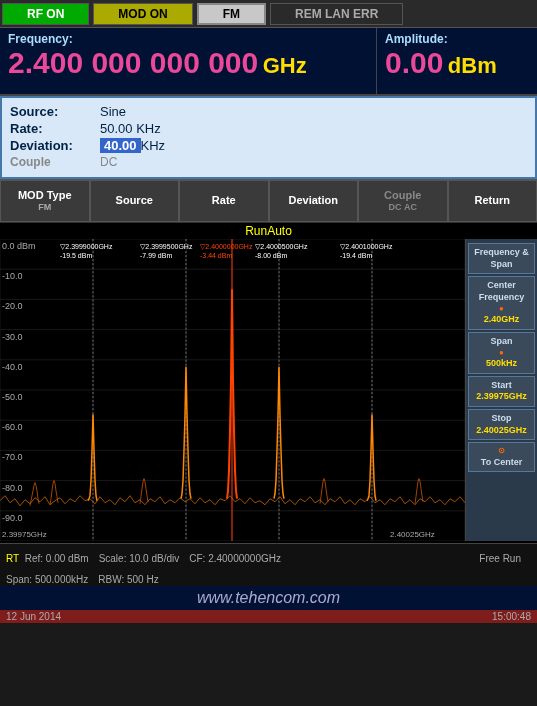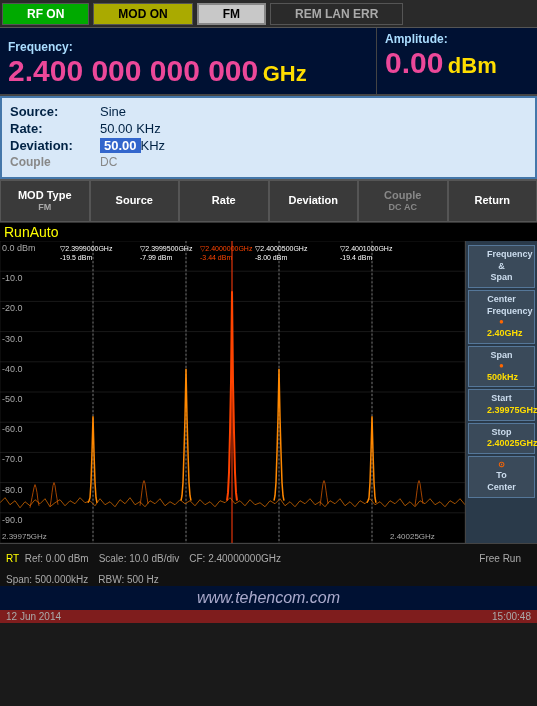--- a/index.html
+++ b/index.html
@@ -36,21 +36,21 @@
 
     
     #freq-amp-bar {
       display: flex;
       background: #001133;
       height: 68px;
       border-bottom: 2px solid #444;
     }
     #freq-section {
       flex: 1;
-      padding: 12px 8px;
+      padding: 4px 8px;
       border-right: 1px solid #444;
     }
     #amp-section {
       width: 160px;
       padding: 4px 8px;
     }
     .disp-label {
       color: #aaddff;
       font-size: 12px;
       font-weight: bold;
@@ -144,23 +144,23 @@
 
     
     #spectrum-container {
       position: relative;
       background: #000;
       height: 320px;
       overflow: hidden;
     }
     #spectrum-header {
       display: flex;
-      justify-content: flex-start;
+      justify-content: center;
       padding: 1px 4px;
-      font-size: 14px;
+      font-size: 12px;
     }
     .spec-run { color: #ffff00; }
     .spec-auto { color: #ffff00; text-align: right; }
 
     
     #spectrum-right-panel {
       position: absolute;
       right: 0;
       top: 0;
       width: 72px;
@@ -171,21 +171,21 @@
       flex-direction: column;
       gap: 2px;
       padding: 4px 2px;
     }
     .right-btn {
       background: #3a4a5a;
       border: 1px solid #557799;
       color: #ccddee;
       font-size: 9px;
       font-weight: bold;
-      padding: 3px 18px;
+      padding: 3px 2px;
       cursor: pointer;
       text-align: center;
       line-height: 1.3;
     }
     .right-btn .accent { color: #ff6600; font-size: 8px; }
     .right-btn .val { color: #ffdd00; font-size: 9px; text-align: center; }
 
     
     #status-bar {
       background: #111;
@@ -250,21 +250,21 @@
   <div class="fm-row">
     <span class="fm-key">Source:</span>
     <span class="fm-val">Sine</span>
   </div>
   <div class="fm-row">
     <span class="fm-key">Rate:</span>
     <span class="fm-val">50.00 KHz</span>
   </div>
   <div class="fm-row">
     <span class="fm-key">Deviation:</span>
-    <span class="fm-val-highlight">50.00</span>
+    <span class="fm-val-highlight">40.00</span>
     <span class="fm-val">KHz</span>
   </div>
   <div class="fm-row">
     <span class="fm-key fm-couple">Couple</span>
     <span class="fm-val fm-couple">DC</span>
   </div>
 </div>
 
 <div id="btn-row">
   <button class="panel-btn">

